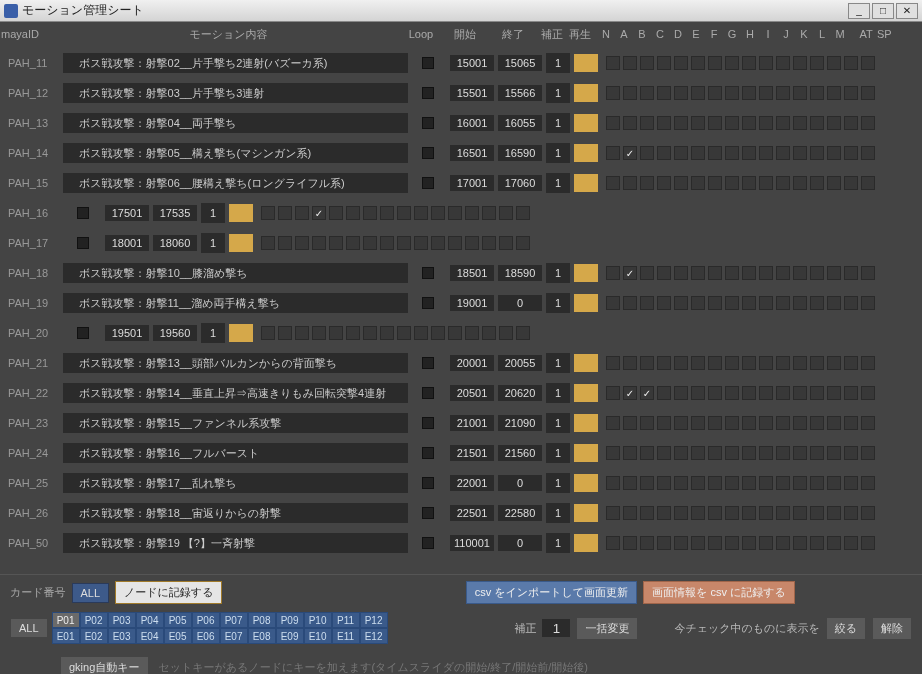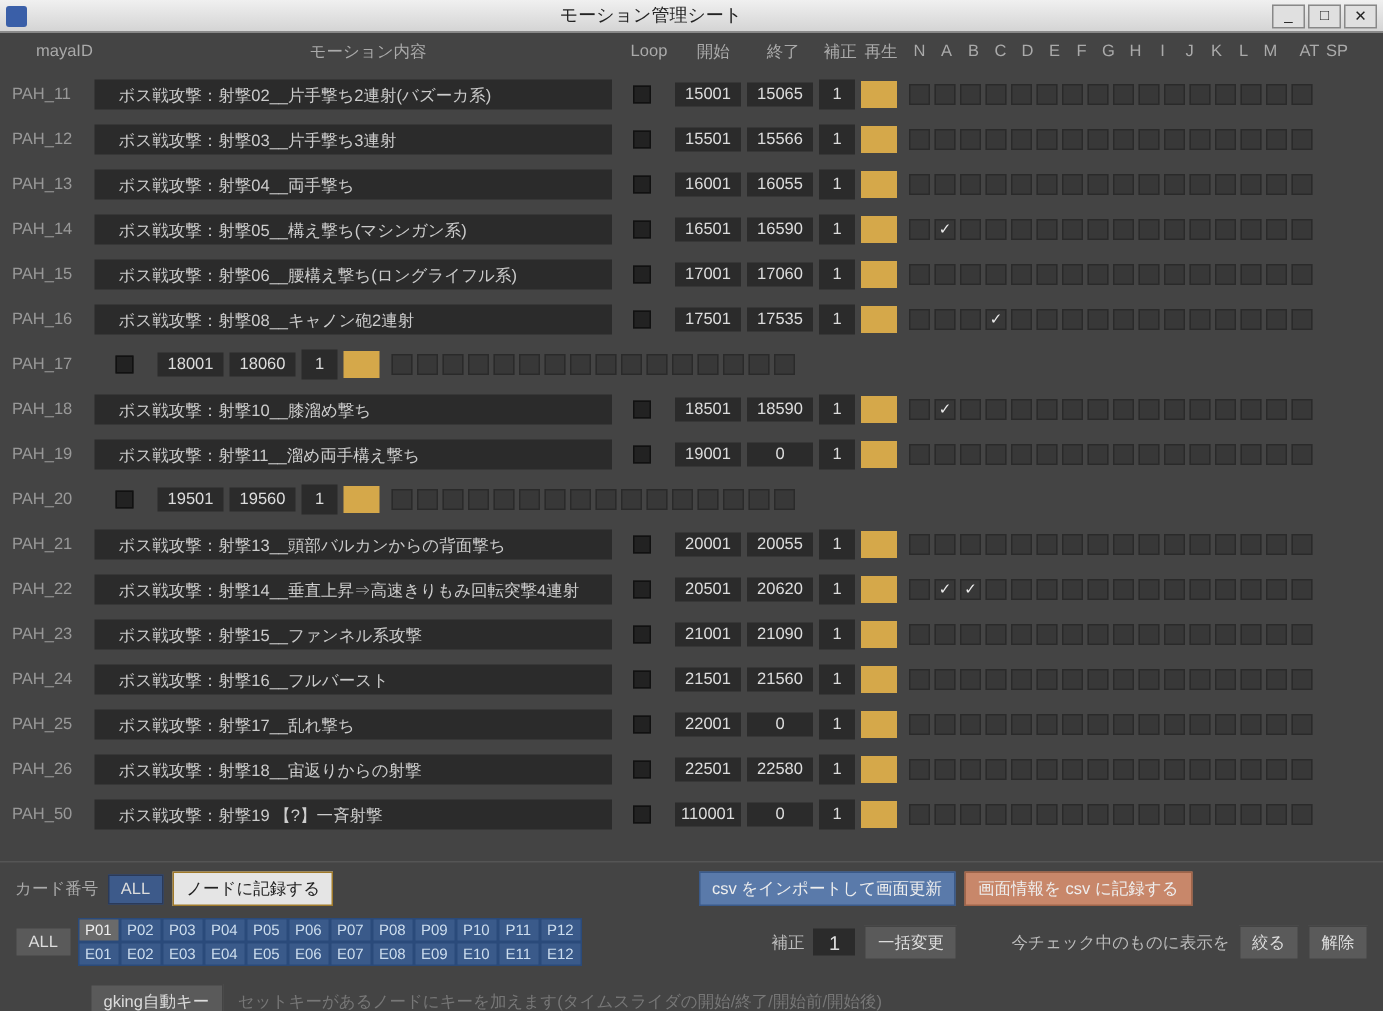--- a/index.html
+++ b/index.html
@@ -1,26 +1,26 @@
 <!DOCTYPE html>
 <html><head>
 <meta charset="utf-8">
 <style>
 * { box-sizing: border-box; margin: 0; padding: 0; font-family: "Meiryo", "MS Gothic", sans-serif; }
 body { background: #444444; color: #bbb; font-size: 11px; width: 922px; height: 674px; overflow: hidden; }
 
 
-.titlebar { background: linear-gradient(#f0f0f0,#d4d4d4); height: 22px; display: flex; align-items: center; padding: 0 4px; border-bottom: 1px solid #888; color: #222; text-align: center; }
+.titlebar { background: linear-gradient(#f0f0f0,#d4d4d4); height: 22px; display: flex; align-items: center; padding: 0 4px; border-bottom: 1px solid #888; color: #222; }
 .titlebar .icon { width: 14px; height: 14px; background: #3a5fa8; margin-right: 4px; border-radius: 2px; }
 .titlebar .title { flex: 1; font-size: 12px; }
 .titlebar .winbtns { display: flex; }
 .titlebar .winbtn { width: 22px; height: 16px; background: #e0e0e0; border: 1px solid #888; margin-left: 2px; font-size:10px; display:flex; align-items:center; justify-content:center; cursor:pointer;}
 
 
-.header-row { display: flex; align-items: center; height: 24px; padding: 4px 24px; color: #aaa; font-size: 11px; }
+.header-row { display: flex; align-items: center; height: 24px; padding: 4px 1px; color: #aaa; font-size: 11px; }
 .header-row .h-id { width: 55px; }
 .header-row .h-content { width: 345px; text-align: center;}
 .header-row .h-loop { width: 40px; text-align:center;}
 .header-row .h-start { width: 48px; text-align:center;}
 .header-row .h-end { width: 48px; text-align:center;}
 .header-row .h-hos { width: 30px; text-align:center;}
 .header-row .h-play { width: 26px; text-align:center;}
 .header-row .h-checks { flex:1; display:flex; gap:4px; padding-left:6px;}
 .header-row .h-checks span { width:14px; text-align:center;}
 
@@ -243,21 +243,20 @@
         <div class="cb"></div>
         <div class="cb"></div>
         <div class="cb"></div>
         <div class="cb"></div>
         <div class="cb"></div>
         <div class="cb"></div>
       </div>
     </div>
     <div class="row">
     <div class="id">PAH_16</div>
-    <div class="content"><input value="ボス戦攻撃：射撃08__キャノン砲2連射" style=""></div>
     <div class="loop">
         <div class="cb"></div>
       </div>
     <div class="num"><input value="17501" style=""></div>
     <div class="num"><input value="17535" style=""></div>
     <div class="hos"><input value="1" style=""></div>
     <div class="play"></div>
     <div class="checks">
         <div class="cb"></div>
         <div class="cb"></div>

